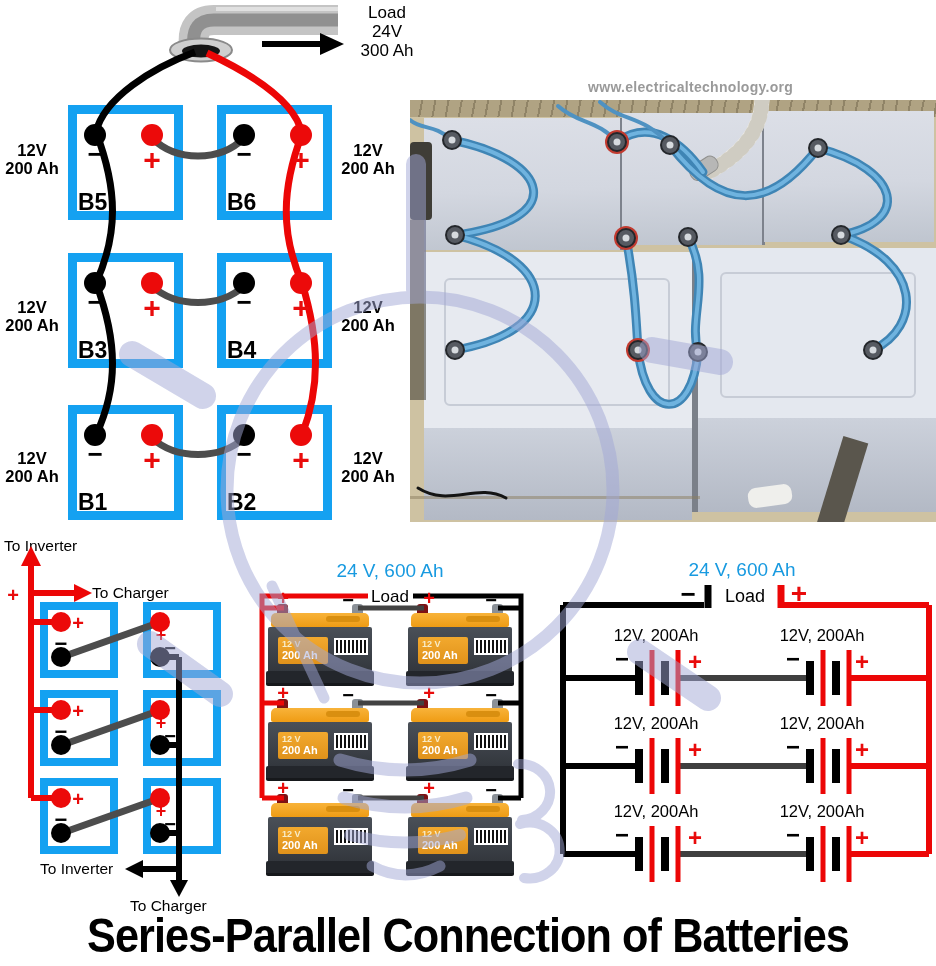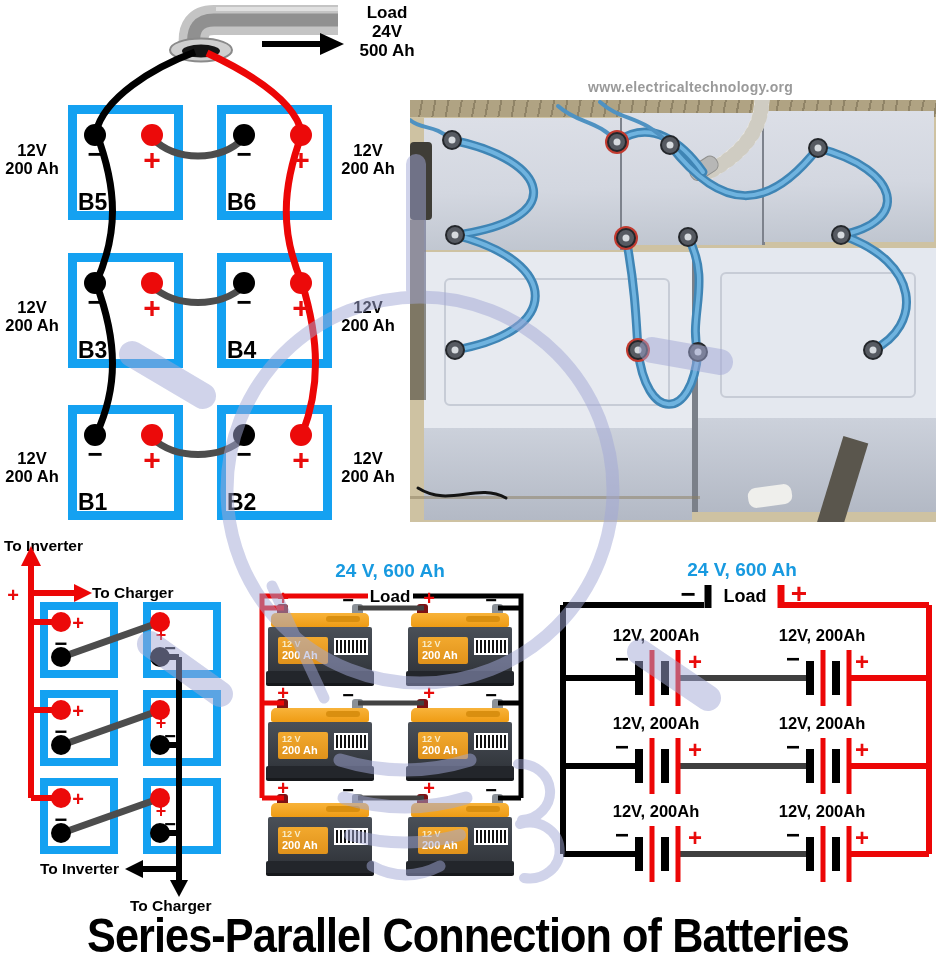--- a/index.html
+++ b/index.html
@@ -12,21 +12,21 @@
   .tl-sq .frame{position:absolute;inset:0;border:9px solid #14A1F1;background:#fff}
   .dot{position:absolute;border-radius:50%;z-index:6}
   .dot.bk{background:#000}
   .dot.rd{background:#ec0a0a}
   .d22{width:22px;height:22px}
   .d20{width:20px;height:20px}
   .sgn{position:absolute;font-weight:900;line-height:1;text-align:center;z-index:6}
   .sgn.red{color:#e90b0b}
   .bid{position:absolute;left:10px;top:84px;font-size:23px;font-weight:800}
   .spec{position:absolute;width:66px;text-align:center;font-size:16.5px;font-weight:800;line-height:18px}
-  .txt{position:absolute;font-weight:700;line-height:1.12}
+  .txt{position:absolute;font-weight:400;line-height:1.12}
 
   
   .bl-sq{position:absolute;width:78px;height:76px}
   .bl-sq .frame{position:absolute;inset:0;border:8px solid #14A1F1;background:#fff}
 
   
   .bat{position:absolute;width:104px;height:74px}
   .bat .top{position:absolute;left:3px;top:0;right:3px;height:14px;border-radius:5px 5px 2px 2px;
             background:linear-gradient(#f8b33a,#ef9c14)}
   .bat .handle{position:absolute;left:58px;top:3px;width:34px;height:6px;border-radius:3px;background:#d98f10}
@@ -150,21 +150,21 @@
         </g>
       </g>
     </svg>
   </div>
 
   <div id="site-watermark">www.electricaltechnology.org</div>
 
   <div class="txt" style="left:338px;top:3px;width:98px;text-align:center;font-size:17px">
     <div>Load</div>
     <div>24V</div>
-    <div>500 Ah</div>
+    <div>300 Ah</div>
   </div>
 
   <div class="tl-sq" style="left:68px;top:105px">
     <div class="frame"></div>
     <div class="dot bk d22" style="left:16px;top:19px"></div>
     <div class="dot rd d22" style="left:73px;top:19px"></div>
     <div class="sgn" style="left:13px;top:36px;width:28px;font-size:26px">−</div>
     <div class="sgn red" style="left:70px;top:40px;width:28px;font-size:30px">+</div>
     <div class="bid">B5</div>
   </div>

